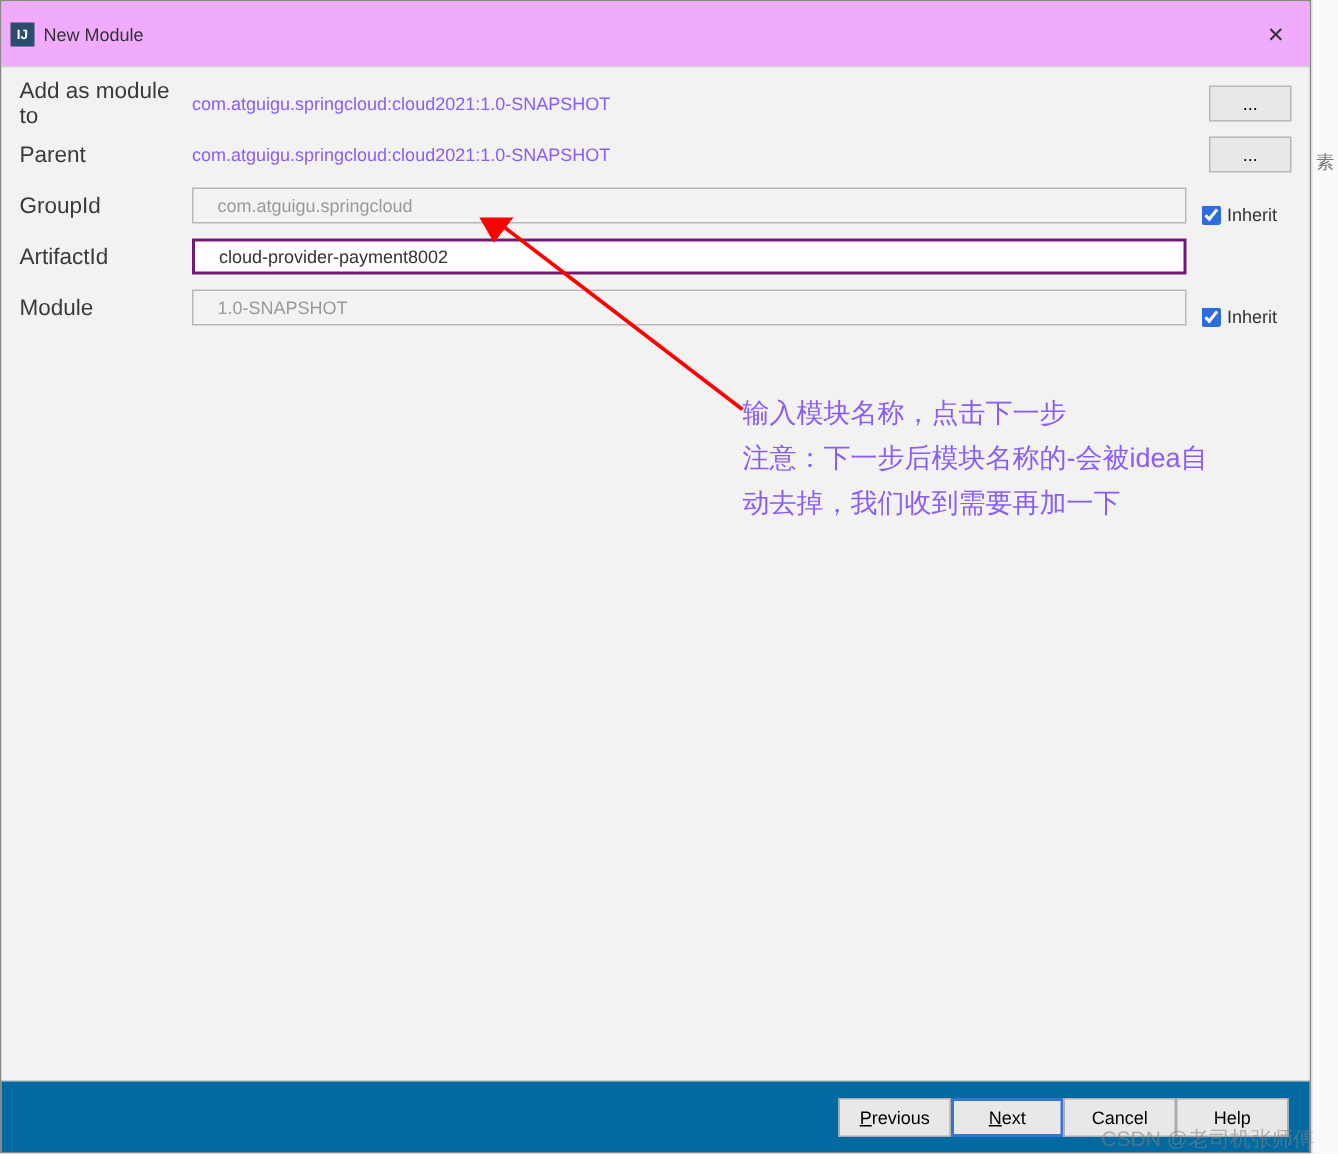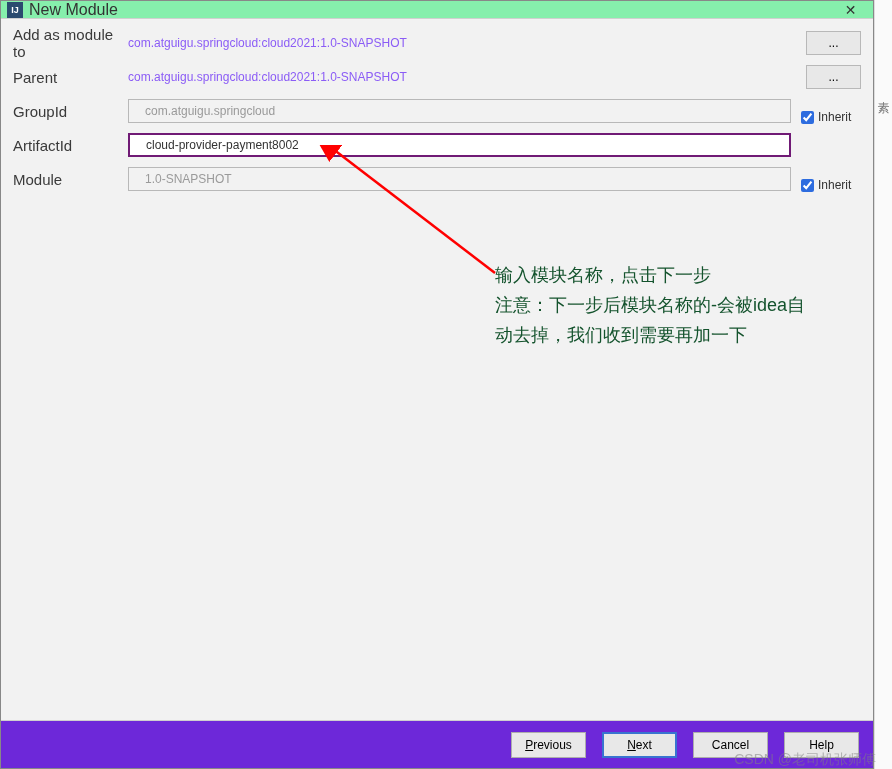--- a/index.html
+++ b/index.html
@@ -15,36 +15,36 @@
     .dialog {
       position: absolute;
       left: 0; top: 0;
       width: 874px; height: 769px;
       background: #f2f2f2;
       border: 1px solid #888;
       display: flex;
       flex-direction: column;
     }
     .titlebar {
-      height: 18px;
-      background: #86efac;
+      height: 44px;
+      background: #f0abfc;
       border-bottom: 1px solid #d0d0d0;
       display: flex;
       align-items: center;
       padding-left: 6px;
     }
     .titlebar-icon {
       width: 16px; height: 16px;
       background: #2b4b6f;
       display: inline-flex;
       align-items: center; justify-content: center;
       color: #fff; font-size: 9px; font-weight: bold;
       margin-right: 6px;
     }
-    .titlebar-title { color: #333; font-size: 16px; }
+    .titlebar-title { color: #333; font-size: 12px; }
     .titlebar-close {
       margin-left: auto;
       width: 45px; height: 30px;
       display: flex; align-items: center; justify-content: center;
       font-size: 14px; color: #333;
       cursor: pointer;
     }
     .content {
       flex: 1;
       padding: 12px 12px 0 12px;
@@ -104,34 +104,34 @@
     .inherit-box input { margin-right: 4px; accent-color: #2d6cdf; }
     .annotation-area {
       position: absolute;
       left: 145px; top: 145px;
       width: 700px; height: 240px;
       pointer-events: none;
     }
     .annotation-text {
       position: absolute;
       left: 350px; top: 115px;
-      color: #14532d;
+      color: #8b5cf6;
       font-size: 18px;
       line-height: 30px;
       white-space: nowrap;
     }
     .footer {
       height: 48px;
       border-top: 1px solid #cfcfcf;
-      background: #6d28d9;
+      background: #0369a1;
       display: flex;
       align-items: center;
       justify-content: flex-end;
       padding-right: 14px;
-      gap: 16px;
+      gap: 0;
       padding-left: 12px;
     }
     .footer-btn {
       width: 75px; height: 26px;
       background: #e8e8e8;
       border: 1px solid #adadad;
       font-size: 12px;
       cursor: pointer;
       font-family: inherit;
     }

